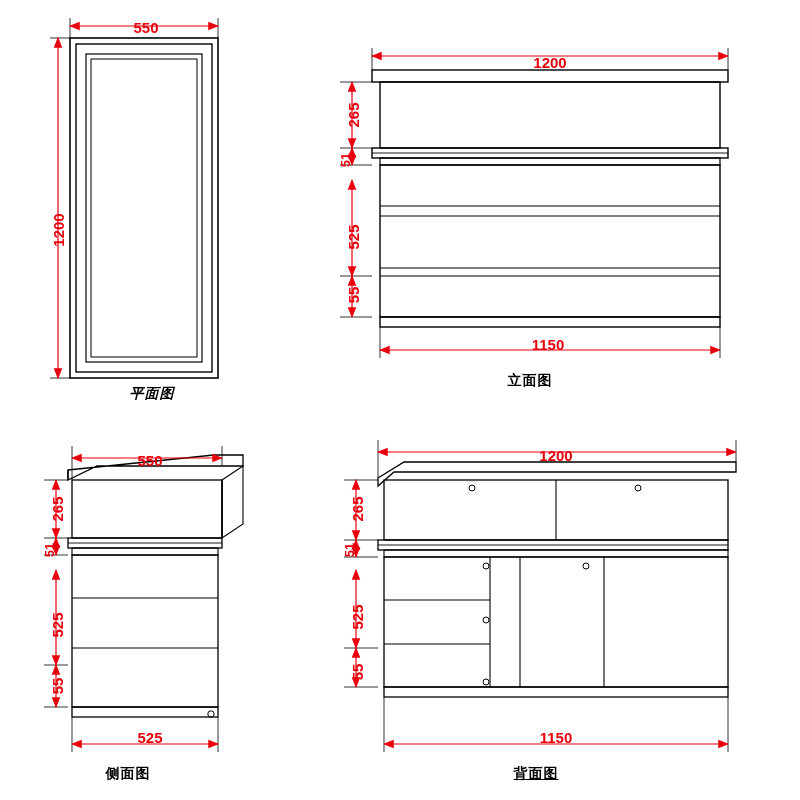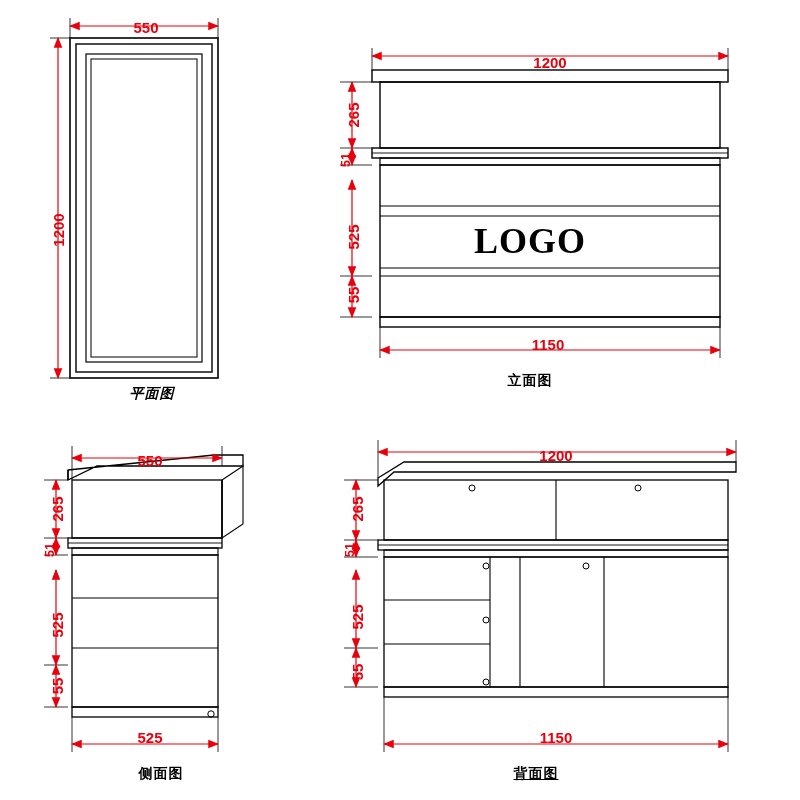--- a/index.html
+++ b/index.html
@@ -237,30 +237,29 @@
   <div class="dimlabel" style="left:146px; top:27px;">550</div>
   <div class="dimlabel vert" style="left:58px; top:230px;">1200</div>
   <div class="cap" style="left:152px; top:385px;font-style:italic;">平面图</div>
 
   <div class="dimlabel" style="left:550px; top:62px;">1200</div>
   <div class="dimlabel vert" style="left:353px; top:115px;">265</div>
   <div class="dimlabel vert small" style="left:345px; top:160px;">51</div>
   <div class="dimlabel vert" style="left:353px; top:237px;">525</div>
   <div class="dimlabel vert" style="left:353px; top:295px;">55</div>
   <div class="dimlabel" style="left:548px; top:344px;">1150</div>
-  <div class="logo-text" style="left:530px; top:241px;">LOGO</div>
   <div class="cap" style="left:530px; top:372px;text-align:center;">立面图</div>
 
   <div class="dimlabel" style="left:150px; top:460px;">550</div>
   <div class="dimlabel vert" style="left:57px; top:509px;">265</div>
   <div class="dimlabel vert small" style="left:49px; top:550px;">51</div>
   <div class="dimlabel vert" style="left:57px; top:625px;">525</div>
   <div class="dimlabel vert" style="left:57px; top:686px;">55</div>
   <div class="dimlabel" style="left:150px; top:737px;">525</div>
-  <div class="cap" style="left:161px; top:765px;font-family:Liberation Serif, serif;">侧面图</div>
+  <div class="cap" style="left:128px; top:765px;font-family:Liberation Serif, serif;">侧面图</div>
 
   <div class="dimlabel" style="left:556px; top:455px;">1200</div>
   <div class="dimlabel vert" style="left:357px; top:509px;">265</div>
   <div class="dimlabel vert small" style="left:349px; top:550px;">51</div>
   <div class="dimlabel vert" style="left:357px; top:617px;">525</div>
   <div class="dimlabel vert" style="left:357px; top:672px;">55</div>
   <div class="dimlabel" style="left:556px; top:737px;">1150</div>
   <div class="cap" style="left:536px; top:765px;text-decoration:underline;">背面图</div>
 
 </div>

